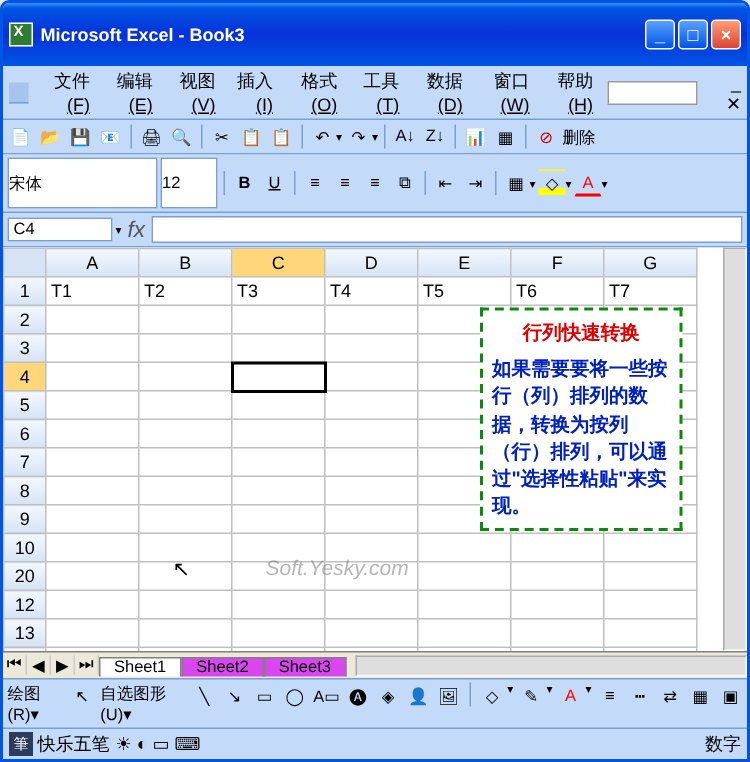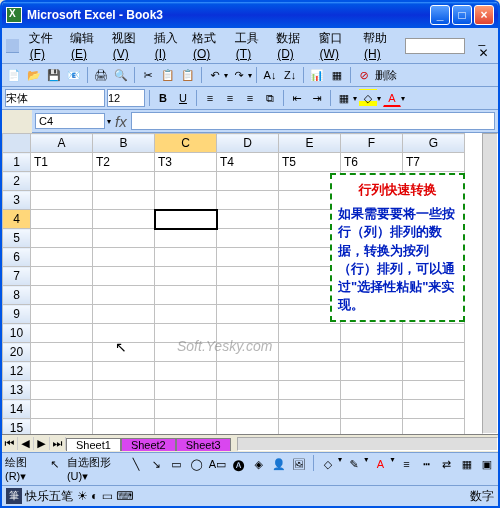--- a/index.html
+++ b/index.html
@@ -1,49 +1,49 @@
 <!DOCTYPE html>
 <html><head>
 <meta charset="utf-8">
 <style>
 *{box-sizing:border-box;margin:0;padding:0;font-family:"SimSun","宋体",sans-serif;}
 body{background:#ece9d8;width:500px;height:508px;overflow:hidden;font-size:11px;}
 .window{width:500px;height:508px;border:2px solid #0055e5;border-radius:6px 6px 0 0;background:#ece9d8;display:flex;flex-direction:column;}
-.titlebar{height:26px;background:linear-gradient(to bottom,#3a95ff 0%,#0055e5 8%,#0831d9 50%,#0055e5 100%);border-radius:4px 4px 0 0;display:flex;align-items:center;padding:0 4px;color:white;font-weight:bold;font-size:12px;}
+.titlebar{height:42px;background:linear-gradient(to bottom,#3a95ff 0%,#0055e5 8%,#0831d9 50%,#0055e5 100%);border-radius:4px 4px 0 0;display:flex;align-items:center;padding:0 4px;color:white;font-weight:bold;font-size:12px;}
 .titlebar .icon{width:16px;height:16px;background:#2e7d32;margin-right:5px;border:1px solid white;position:relative;}
 .titlebar .icon::before{content:"X";position:absolute;top:0;left:2px;font-size:10px;color:white;}
 .win-controls{margin-left:auto;display:flex;gap:2px;}
 .win-btn{width:20px;height:20px;border-radius:3px;border:1px solid white;display:flex;align-items:center;justify-content:center;color:white;font-weight:bold;font-size:12px;}
 .min-btn,.max-btn{background:linear-gradient(to bottom,#5aa0ff,#0055e5);}
 .close-btn{background:linear-gradient(to bottom,#ff9d74,#e04332);}
 .child-icons{background:#a8c3ec;padding:2px 4px;display:flex;align-items:center;border-bottom:1px solid #7a9fd4;}
 .menubar{background:#c3daf9;padding:2px 4px;display:flex;align-items:center;gap:10px;border-bottom:1px solid #7a9fd4;font-size:12px;}
-.menubar span{cursor:pointer;}
+.menubar span{cursor:pointer;text-align:right;}
 .menubar .access{text-decoration:underline;margin-left:1px;}
 .help-input{margin-left:auto;background:white;border:1px solid #999;font-size:11px;height:16px;width:60px;}
 .toolbar{background:#c3daf9;padding:2px 3px;display:flex;align-items:center;gap:2px;border-bottom:1px solid #7a9fd4;flex-wrap:nowrap;}
 .tb-btn{width:18px;height:18px;border:1px solid transparent;display:flex;align-items:center;justify-content:center;font-size:11px;}
 .tb-sep{width:1px;height:16px;background:#7a9fd4;margin:0 2px;}
 .tb-dd{font-size:8px;margin-left:-2px;}
-select,.combo{font-size:11px;height:18px;background:white;border:1px solid #7a9fd4;}
-.namebox-row{background:#c3daf9;padding:2px 3px;display:flex;align-items:center;gap:4px;border-bottom:1px solid #7a9fd4;margin-left:30px;}
+select,.combo{font-size:11px;height:34px;background:white;border:1px solid #7a9fd4;}
+.namebox-row{background:#c3daf9;padding:2px 3px;display:flex;align-items:center;gap:4px;border-bottom:1px solid #7a9fd4;}
 .namebox{width:70px;font-size:11px;background:white;border:1px solid #7a9fd4;padding:1px 3px;}
 .formulabar{flex:1;background:white;border:1px solid #7a9fd4;height:18px;}
 .fx{font-style:italic;font-size:15px;color:#555;}
 .sheet-area{flex:1;display:flex;background:white;overflow:hidden;position:relative;}
 table{border-collapse:collapse;table-layout:fixed;}
 th,td{border:1px solid #c0c0c0;font-size:12px;padding:0;height:19px;}
 .selall{width:28px;background:#d6e3f4;}
 .colhdr{width:62px;background:linear-gradient(to bottom,#f3f8ff,#d6e3f4);text-align:center;font-weight:normal;}
 .colhdr.active{background:#ffd77a;}
 .rowhdr{width:28px;background:linear-gradient(to bottom,#f3f8ff,#d6e3f4);text-align:center;font-weight:normal;}
 .rowhdr.active{background:#ffd77a;}
 td.cell{background:white;padding:0 3px;text-align:left;}
 td.sel{outline:2px solid black;outline-offset:-1px;}
-.textbox{position:absolute;left:328px;top:40px;width:135px;border:2px dashed #0b8b0b;padding:6px;background:white;font-size:13px;line-height:1.4;}
+.textbox{position:absolute;left:318px;top:40px;width:135px;border:2px dashed #0b8b0b;padding:6px;background:white;font-size:13px;line-height:1.4;}
 .textbox .title{color:#e00000;font-weight:bold;text-align:center;margin-bottom:6px;}
 .textbox .body{color:#0020c0;font-weight:bold;}
 .watermark{position:absolute;left:175px;top:205px;font-size:14px;color:rgba(120,120,120,0.55);font-family:Arial;font-style:italic;pointer-events:none;}
 .cursor-arrow{position:absolute;left:113px;top:206px;font-size:14px;color:black;pointer-events:none;}
 .tabs-row{background:#ece9d8;display:flex;align-items:center;height:18px;border-top:1px solid #808080;font-size:11px;}
 .tab-nav{display:flex;}
 .tab-nav div{width:16px;text-align:center;border-right:1px solid #ccc;background:#ece9d8;}
 .sheet-tab{padding:0 9px;background:white;border:1px solid #808080;border-bottom:none;margin-bottom:-1px;}
 .sheet-tab.inactive{background:#d946ef;}
 .hscroll{flex:1;height:14px;background:#dedede;border:1px inset #fff;margin-left:6px;}

